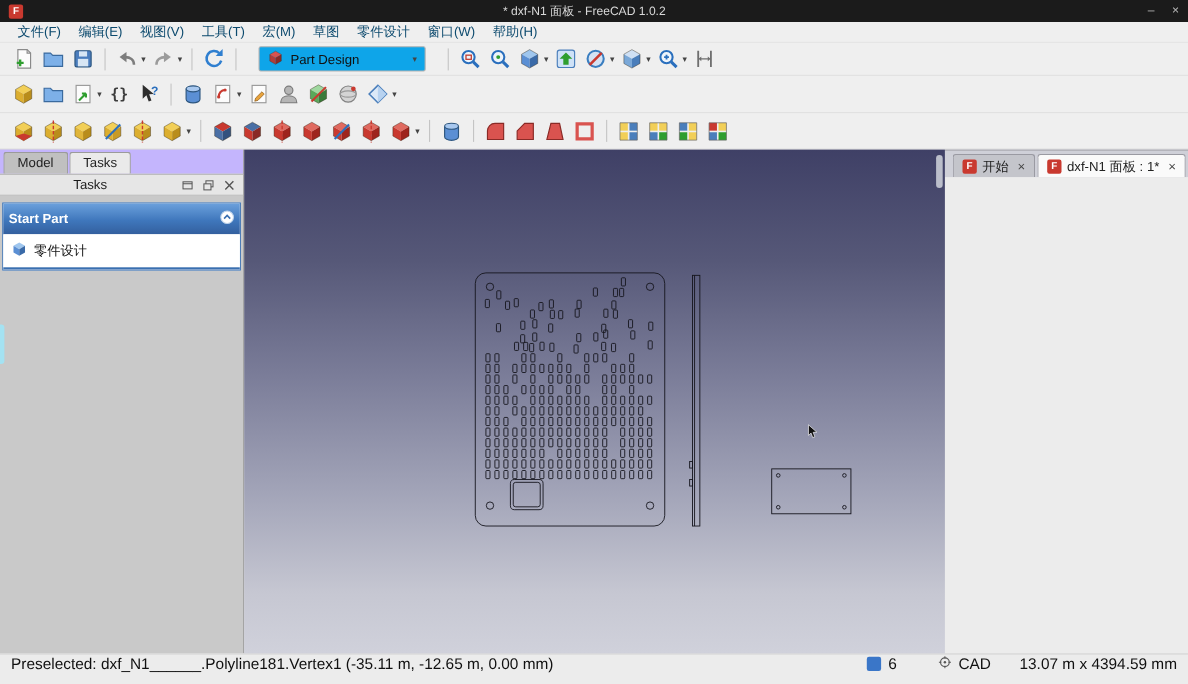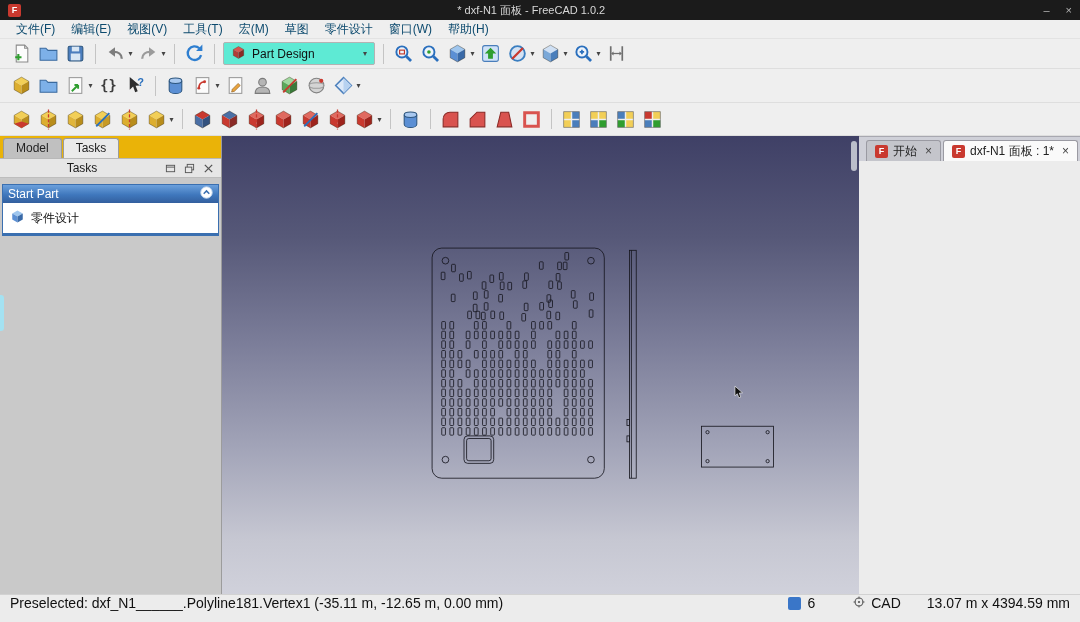--- a/index.html
+++ b/index.html
@@ -19,36 +19,36 @@
   .menu-item{padding:1px 8px;font-size:12px;color:#0c4a6e;white-space:nowrap}
 
   
   .toolbar{display:flex;align-items:center;background:#efefef;border-bottom:1px solid #dedede;padding-left:8px;flex:0 0 auto}
   .toolbar.r1{height:30px}
   .toolbar.r2{height:34px}
   .toolbar.r3{height:33px}
   .tool-btn{display:inline-flex;align-items:center;justify-content:center;width:27px;height:26px;border-radius:3px;flex:0 0 auto}
   .dd{font-size:8px;color:#444;width:9px;text-align:center;margin-left:-3px;flex:0 0 auto}
   .sep{width:1px;height:20px;background:#c4c4c4;margin:0 6px;flex:0 0 auto}
-  .combo{display:inline-flex;align-items:center;background:#5eead4;border:1px solid #b3b3b3;border-radius:2px;height:23px;padding:0 7px;gap:6px;min-width:152px;margin:0 2px;flex:0 0 auto}
+  .combo{display:inline-flex;align-items:center;background:#0ea5e9;border:1px solid #b3b3b3;border-radius:2px;height:23px;padding:0 7px;gap:6px;min-width:152px;margin:0 14px;flex:0 0 auto}
   .combo-label{font-size:12px;color:#111}
   .combo-caret{margin-left:auto;font-size:8px;color:#444}
 
   
   .main{flex:1;display:flex;min-height:0}
   .sidebar{width:222px;background:#c9c9c9;border-right:1px solid #9c9c9c;display:flex;flex-direction:column;flex:0 0 auto}
-  .side-tabs{display:flex;align-items:flex-end;height:22px;background:#eab308;padding:2px 0 0 3px;gap:1px;flex:0 0 auto}
+  .side-tabs{display:flex;align-items:flex-end;height:22px;background:#c4b5fd;padding:2px 0 0 3px;gap:1px;flex:0 0 auto}
   .side-tab{padding:2px 12px 3px;font-size:12px;background:#c0c0c0;border:1px solid #9b9b9b;border-bottom:none;border-radius:3px 3px 0 0;color:#222}
   .side-tab.active{background:#eaeaea}
   .panel-header{height:20px;display:flex;align-items:center;background:#e6e6e6;border-top:1px solid #b8b8b8;border-bottom:1px solid #bdbdbd;padding:0 4px;flex:0 0 auto}
   .ph-title{flex:1;text-align:center;font-size:12px;color:#1a1a1a}
   .ph-btn{width:17px;height:15px;display:inline-flex;align-items:center;justify-content:center;margin-left:2px}
   .tasks-body{flex:1;background:#c9c9c9;padding:6px 2px 0 2px;overflow:hidden}
   .section{border:1px solid #3a6fb0;background:#fff}
-  .section-header{height:18px;background:linear-gradient(180deg,#6ba0dc 0%,#3f77bc 55%,#335f9e 100%);color:#fff;font-weight:normal;font-size:12px;display:flex;align-items:center;padding:0 5px}
+  .section-header{height:28px;background:linear-gradient(180deg,#6ba0dc 0%,#3f77bc 55%,#335f9e 100%);color:#fff;font-weight:bold;font-size:12px;display:flex;align-items:center;padding:0 5px}
   .section-header .sec-title{flex:1}
   .section-item{background:#fff;display:flex;align-items:center;gap:6px;padding:6px 7px;font-size:12px;color:#111;border-bottom:2px solid #3a6fb0}
 
   
   .right-col{flex:1;display:flex;flex-direction:row;min-width:0}
   .viewport{flex:1;position:relative;overflow:hidden;background:linear-gradient(180deg,#3f4066 0%,#565878 22%,#7b7d99 45%,#a2a4b8 68%,#c6c7d2 88%,#d0d1db 100%)}
   .viewport svg.drawing{position:absolute;left:0;top:0;width:100%;height:100%}
   .navcluster{position:absolute;left:733px;top:4px}
   .axis-indicator{position:absolute;left:818px;top:380px}
   .scroll-thumb{position:absolute;right:2px;top:5px;width:6px;height:30px;background:#d0d3dc;border-radius:3px;opacity:.85}

